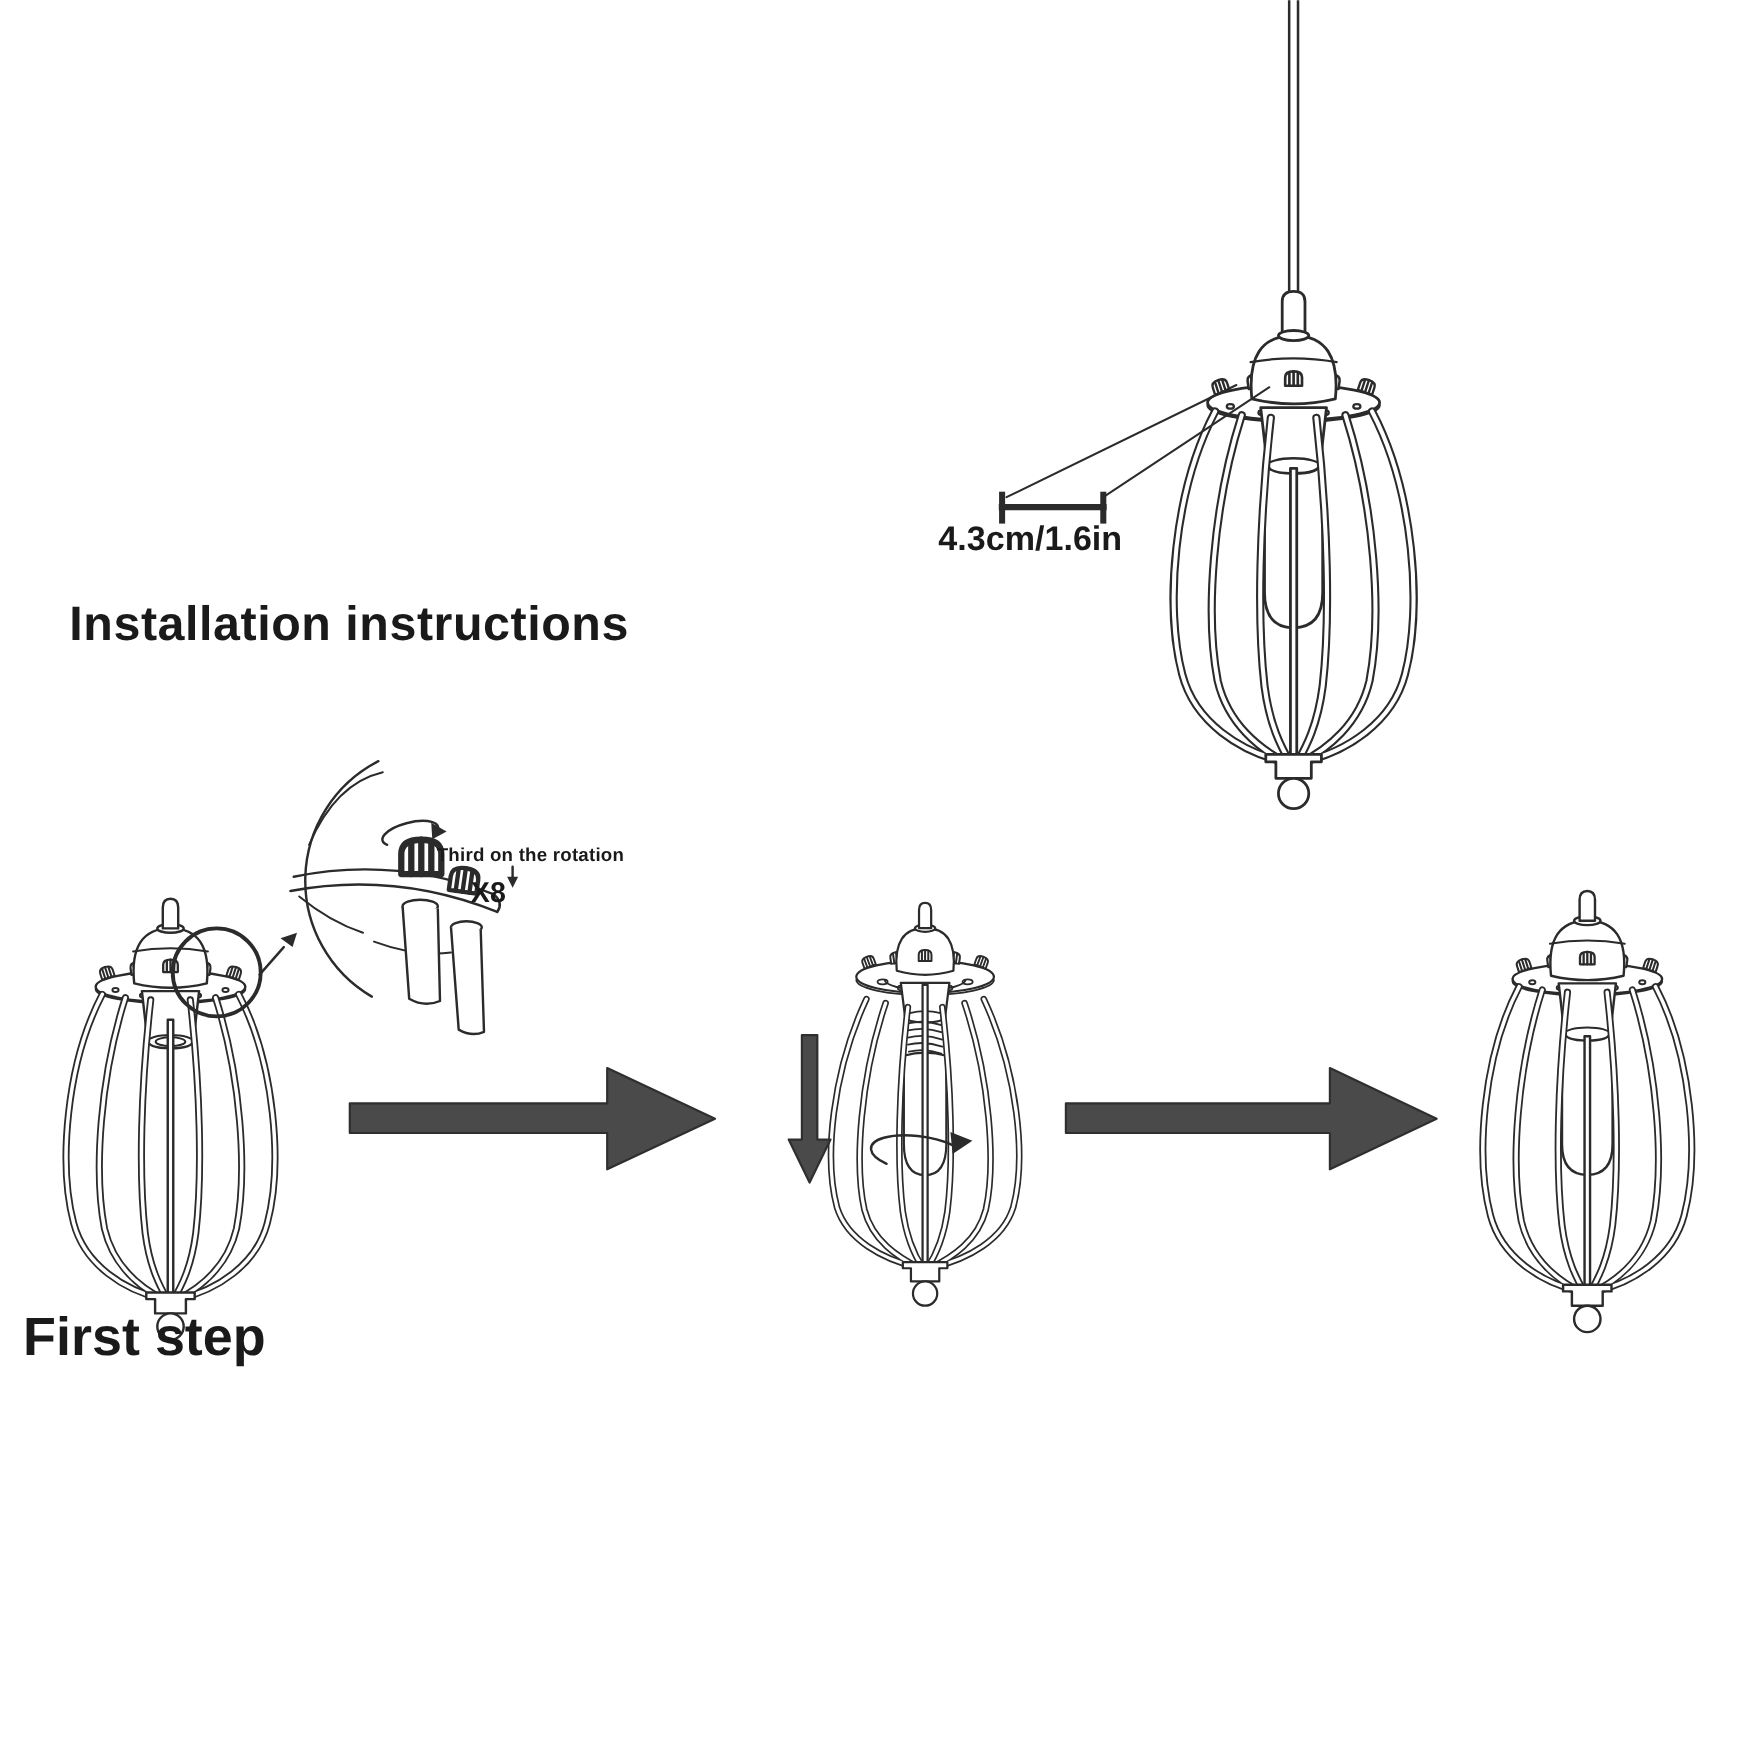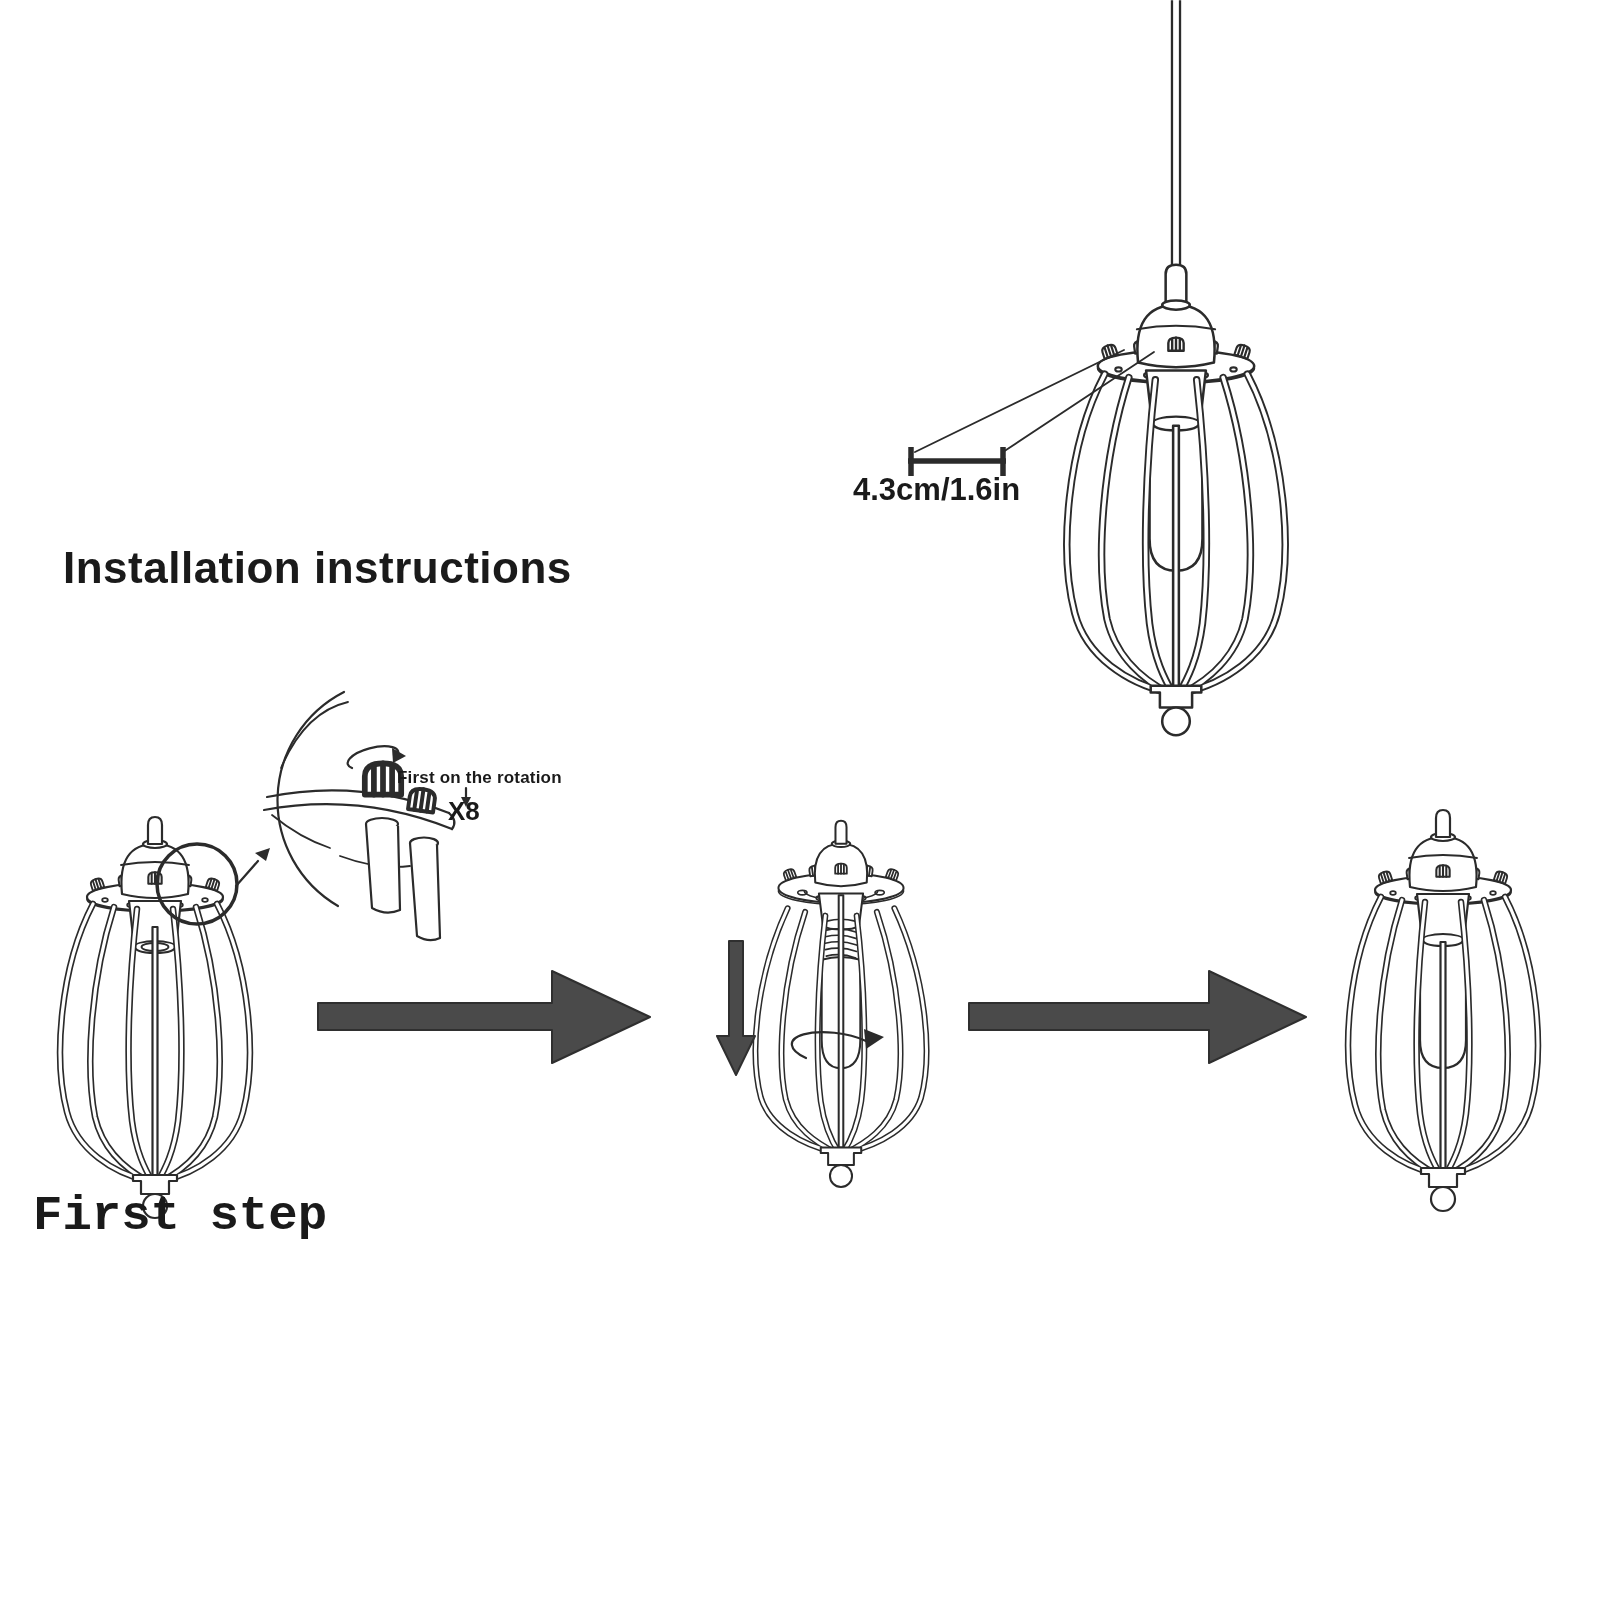--- a/index.html
+++ b/index.html
@@ -254,20 +254,20 @@
       </g>
       <path class="f" d="M-22,278 H22 V284 H14 V297 H-14 V284 H-22 Z"></path>
       <circle class="f" cx="0" cy="309" r="12"></circle>
     </g>
   </svg>
 
   <div class="lbl title" style="left:63px;top:543px;">Installation instructions</div>
 
   <div class="lbl meas" style="left:853px;top:472px;">4.3cm/1.6in</div>
 
-  <div class="lbl callout-t" style="left:397px;top:768px;">First on the rotation</div>
-
-  <div class="lbl callout-x" style="left:448px;top:796px;">X8</div>
-
-  <div class="lbl step" style="left:33px;top:1188px;font-family:Liberation Mono, monospace;">First step</div>
+  <div class="lbl callout-t" style="left:397px;top:768px;">Third on the rotation</div>
+
+  <div class="lbl callout-x" style="left:428px;top:796px;">X8</div>
+
+  <div class="lbl step" style="left:21px;top:1188px;">First step</div>
 
 
 </div>
 
 </body></html>

